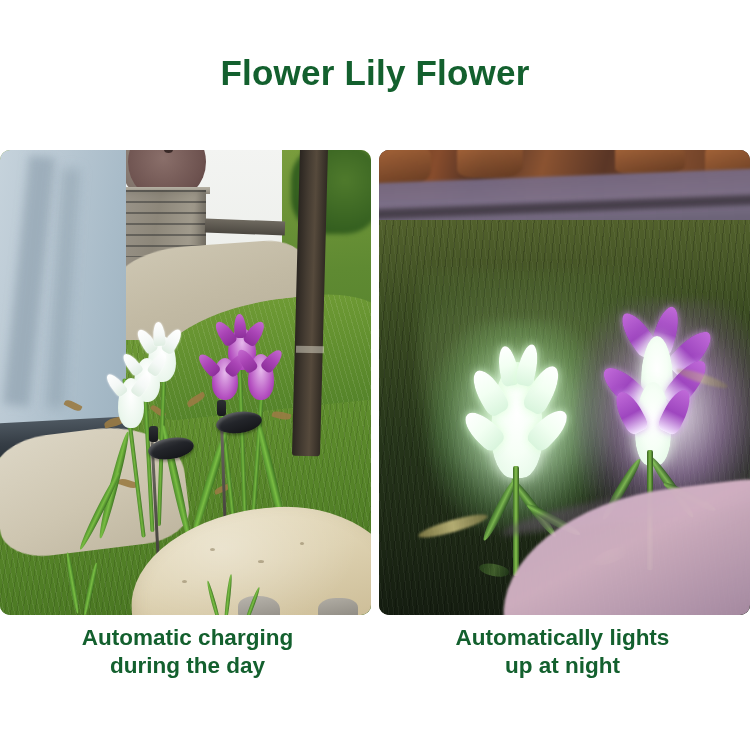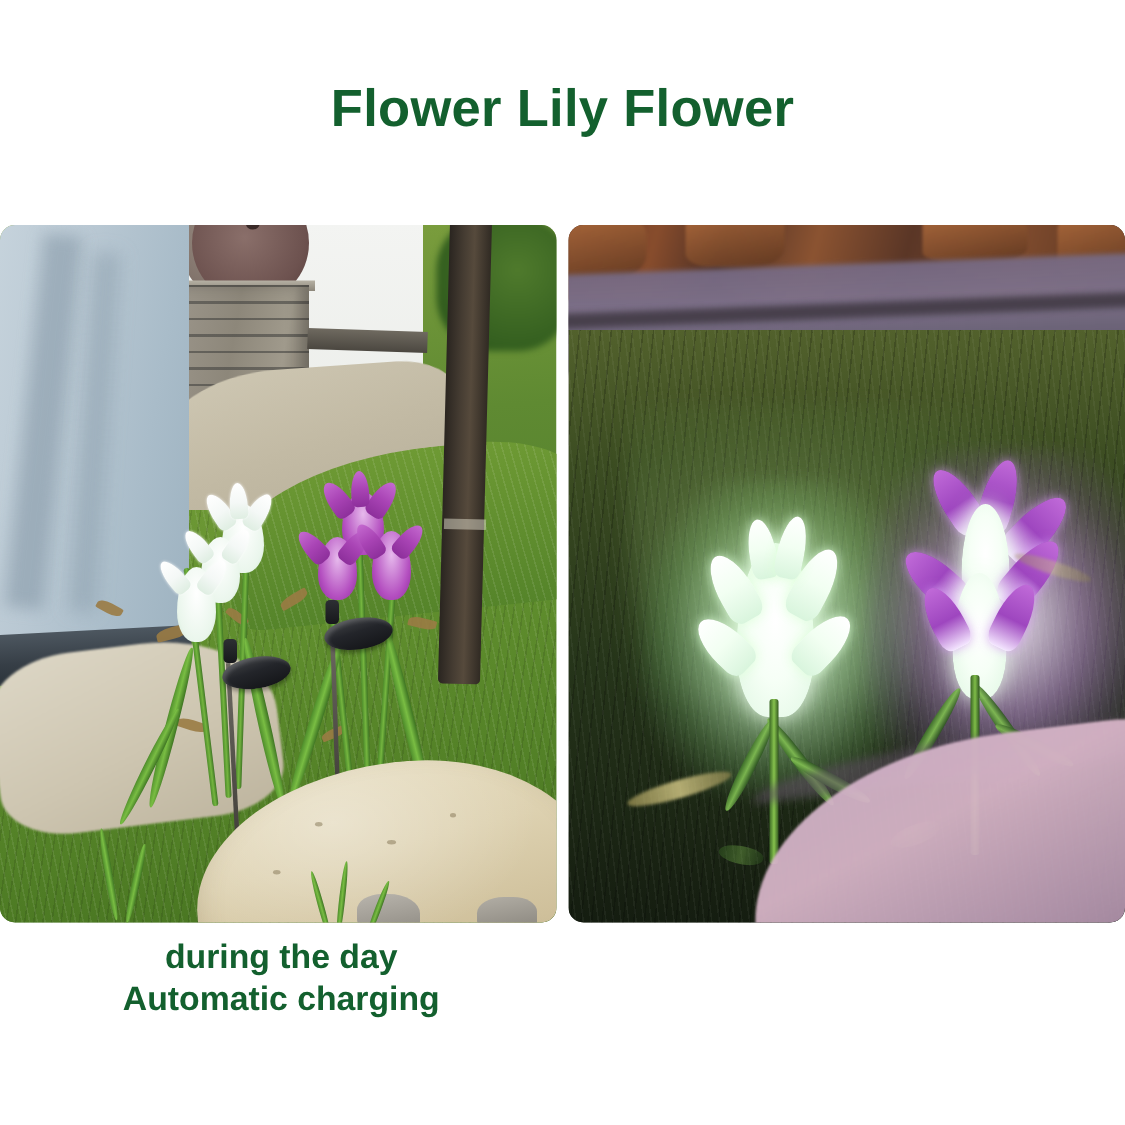--- a/index.html
+++ b/index.html
@@ -610,20 +610,22 @@
         <div class="night-leaf" style="left:100px;top:414px;width:30px;height:12px;transform:rotate(14deg);opacity:.4;"></div>
 
         <div class="night-stone-shade"></div>
         <div class="night-stone"></div>
       </div>
     </div>
   </div>
 
   <div class="captions">
     <div class="caption">
+      <span class="line">Automatic charging</span>
       <span class="line">during the day</span>
-      <span class="line">Automatic charging</span>
     </div>
     <div class="caption">
+      <span class="line">Automatically lights</span>
+      <span class="line">up at night</span>
     </div>
   </div>
 
 </div>
 
 </body></html>

